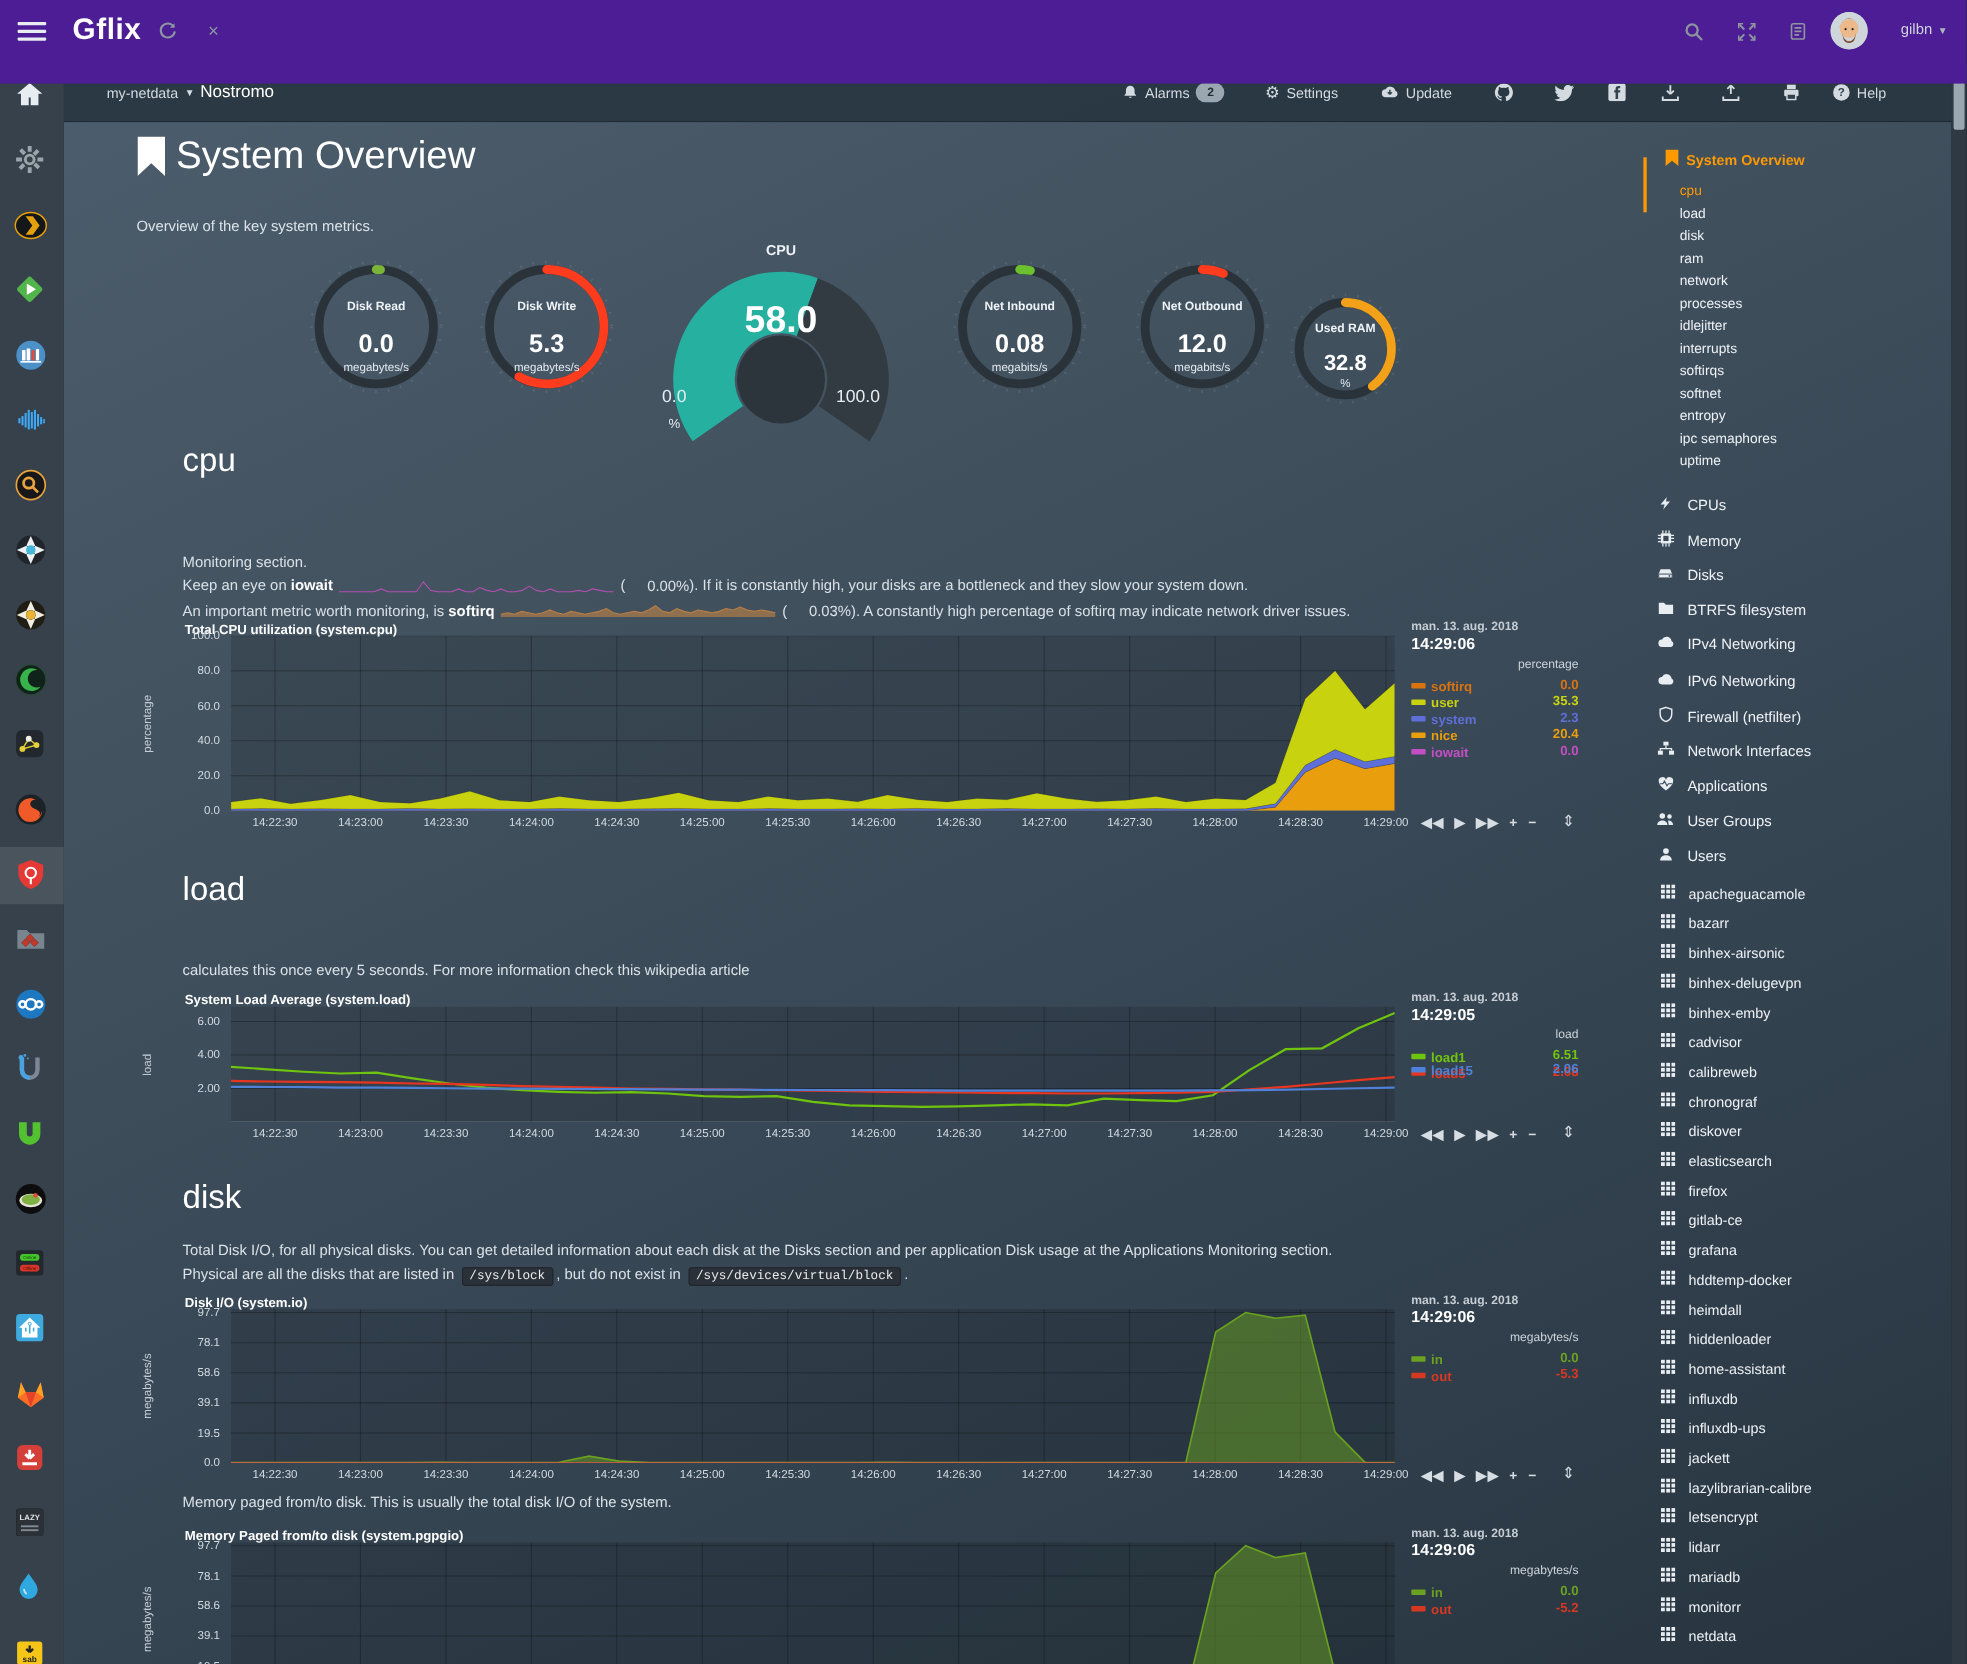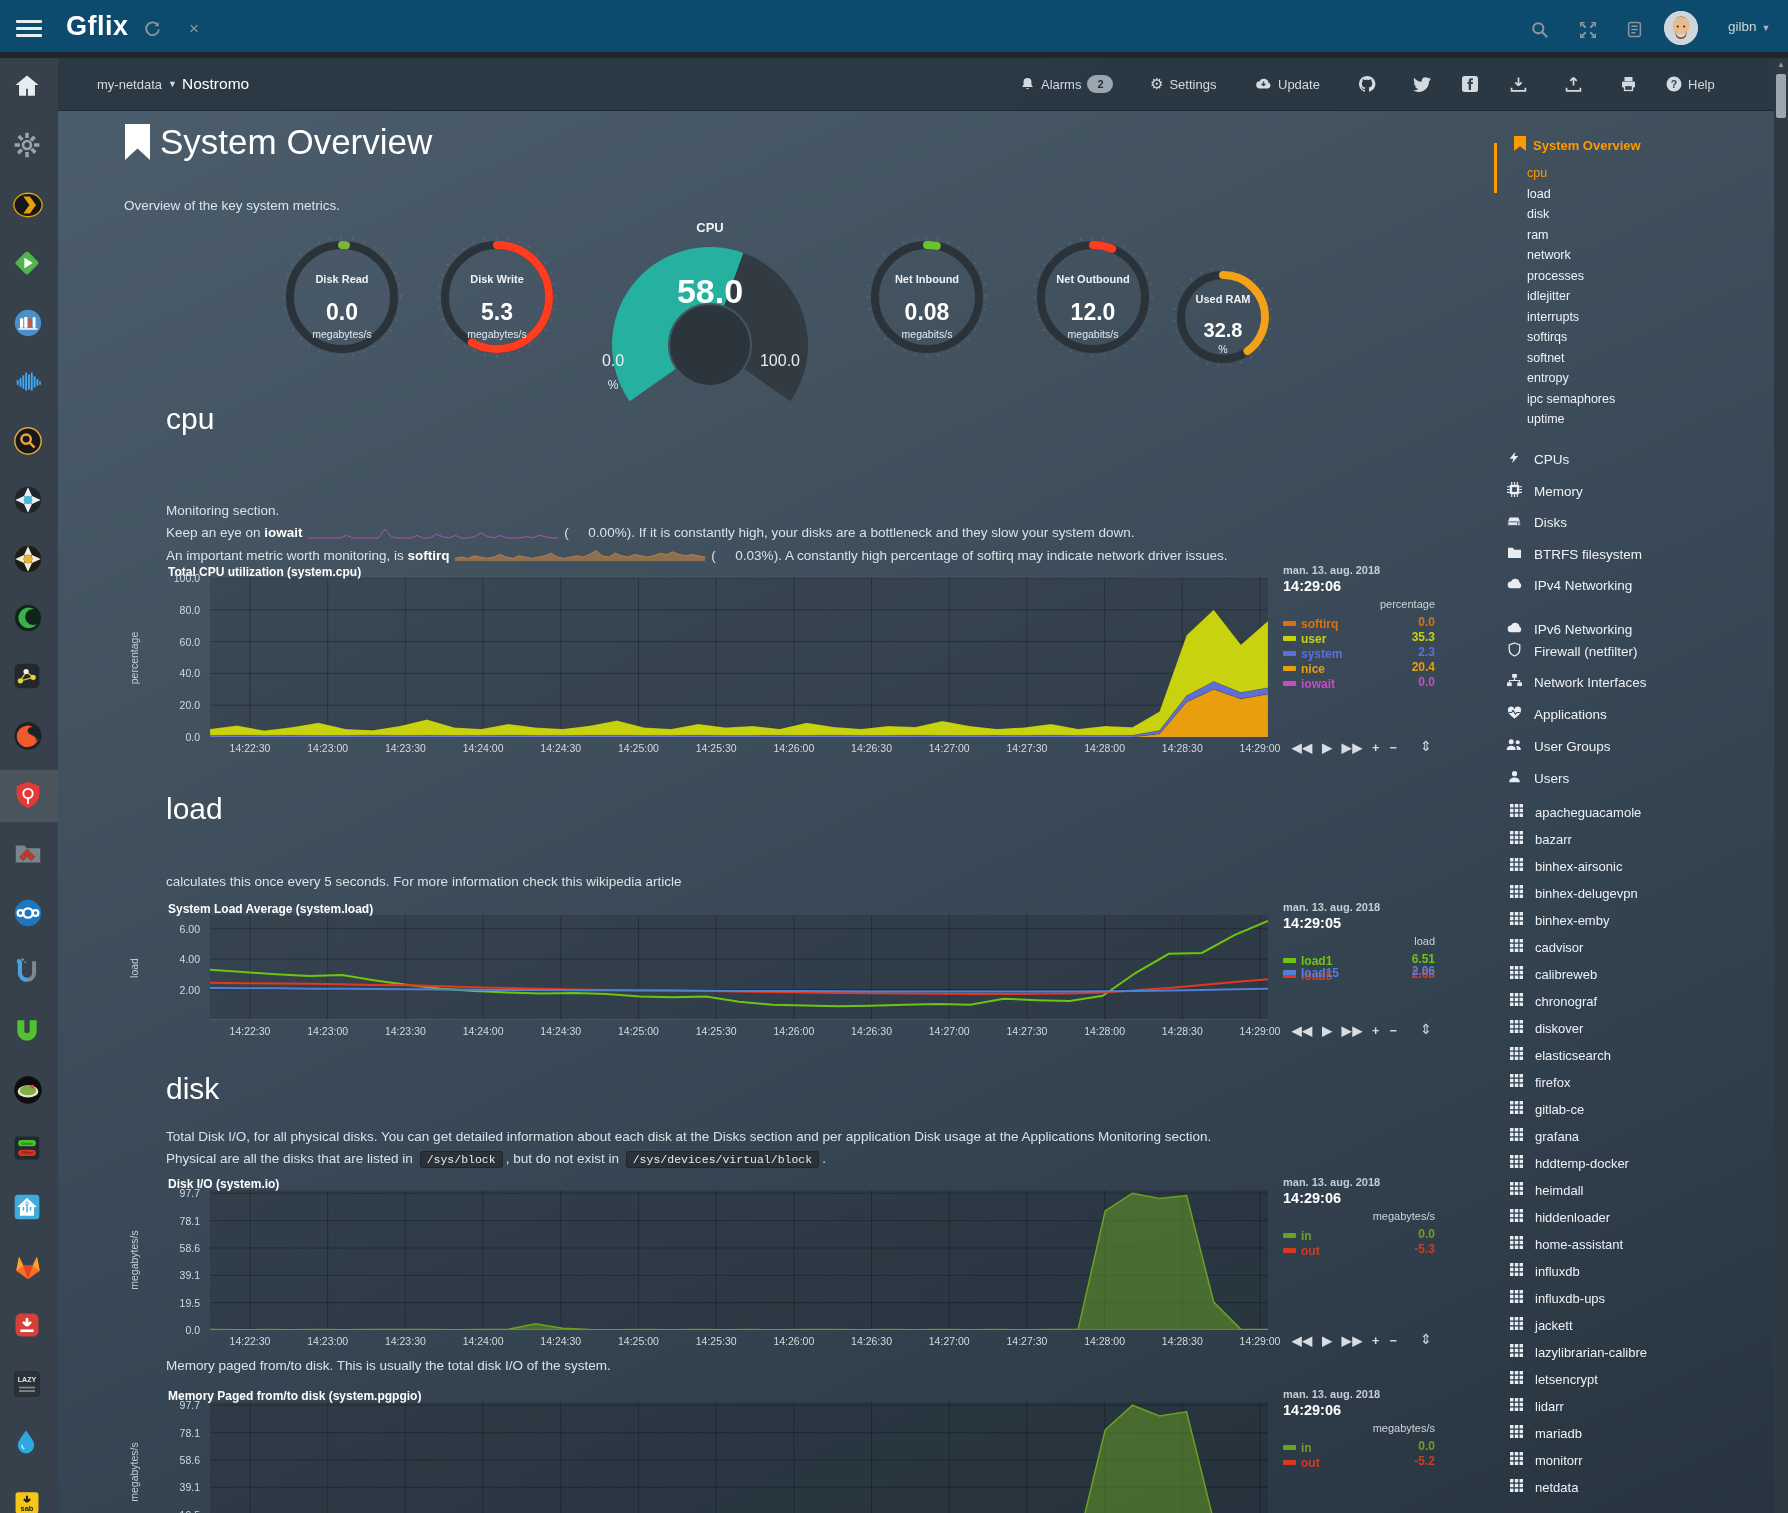--- a/index.html
+++ b/index.html
@@ -1,20 +1,20 @@
 <!DOCTYPE html>
 <html><head>
 <meta charset="utf-8">
 <style>
   html,body{margin:0;padding:0}
   body{width:1788px;height:1513px;overflow:hidden;background:#20262c;
        font-family:"Liberation Sans",sans-serif;color:#dde4ea}
   #root{position:relative;width:1788px;height:1513px}
   
-  #topbar{position:absolute;left:0;top:0;width:1788px;height:52px;background:#0c4a6e;z-index:30}
+  #topbar{position:absolute;left:0;top:0;width:1788px;height:76px;background:#4c1d95;z-index:30}
   .burger{position:absolute;left:16px;top:20px;width:26px;height:18px;cursor:pointer}
   .burger i{display:block;height:3px;background:#e8edf1;margin-bottom:4px;border-radius:1px}
   #app-title{position:absolute;left:66px;top:11px;font-size:27px;font-weight:bold;color:#fff;letter-spacing:.5px}
   .tb-icon{position:absolute;top:17px;width:24px;height:24px;color:#8d969e;text-align:center;line-height:24px;font-size:19px}
   .tb-icon svg{vertical-align:middle}
   #avatar{position:absolute;left:1664px;top:11px;width:34px;height:34px;border-radius:50%;overflow:hidden;background:#ccd3d9}
   #username{position:absolute;left:1728px;top:19px;font-size:13.5px;color:#ced5db}
   #username .caret{font-size:9px;margin-left:5px;color:#aeb6bd}
   
   #left-sidebar{position:absolute;left:0;top:58px;width:58px;height:1455px;background:#36414b;z-index:20}
@@ -756,21 +756,21 @@
               <path d="M1 2h5l2 2h7v9H1z"></path>
             </svg></span>
           <span>BTRFS filesystem</span>
         </div>
         <div class="toc-sec" style="top: 450px;">
           <span style="width:18px;text-align:center"><svg width="17" height="12" viewBox="0 0 17 12" fill="#e8edf2">
               <path d="M13.6 4.8A4.6 4.6 0 0 0 4.9 3.4 3.4 3.4 0 0 0 5.2 10.2h8a2.9 2.9 0 0 0 .4-5.4z"></path>
             </svg></span>
           <span>IPv4 Networking</span>
         </div>
-        <div class="toc-sec" style="top: 494px; align-items: center;">
+        <div class="toc-sec" style="top: 484px; align-items: center;">
           <span style="width:18px;text-align:center"><svg width="17" height="12" viewBox="0 0 17 12" fill="#e8edf2">
               <path d="M13.6 4.8A4.6 4.6 0 0 0 4.9 3.4 3.4 3.4 0 0 0 5.2 10.2h8a2.9 2.9 0 0 0 .4-5.4z"></path>
             </svg></span>
           <span>IPv6 Networking</span>
         </div>
         <div class="toc-sec" style="top: 514px;">
           <span style="width:18px;text-align:center"><svg width="13" height="15" viewBox="0 0 16 18" fill="none" stroke="#e8edf2" stroke-width="1.6">
               <path d="M8 1l6.5 2.3v5.2c0 4.5-2.7 7.2-6.5 8.5-3.8-1.3-6.5-4-6.5-8.5V3.3z"></path>
             </svg></span>
           <span>Firewall (netfilter)</span>

